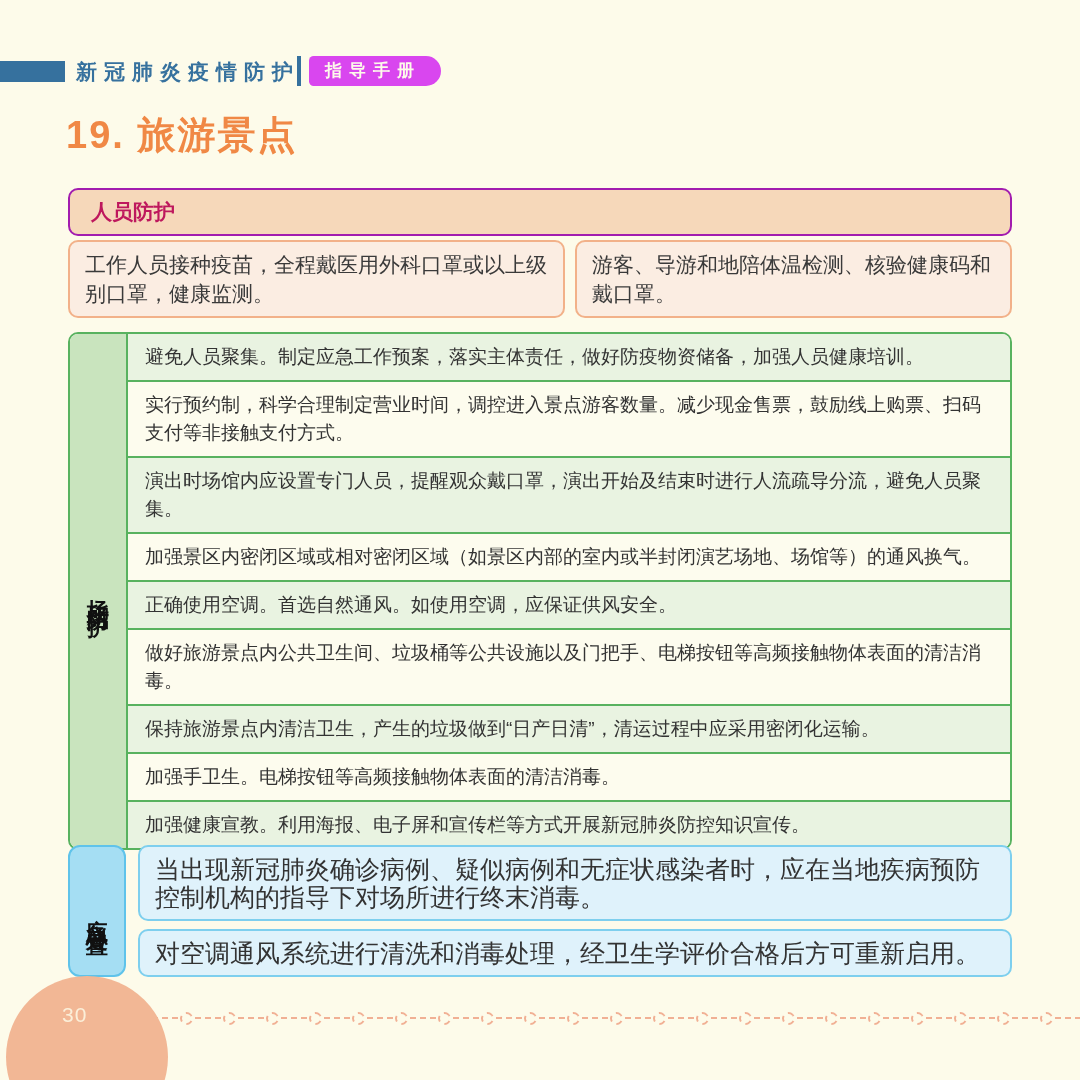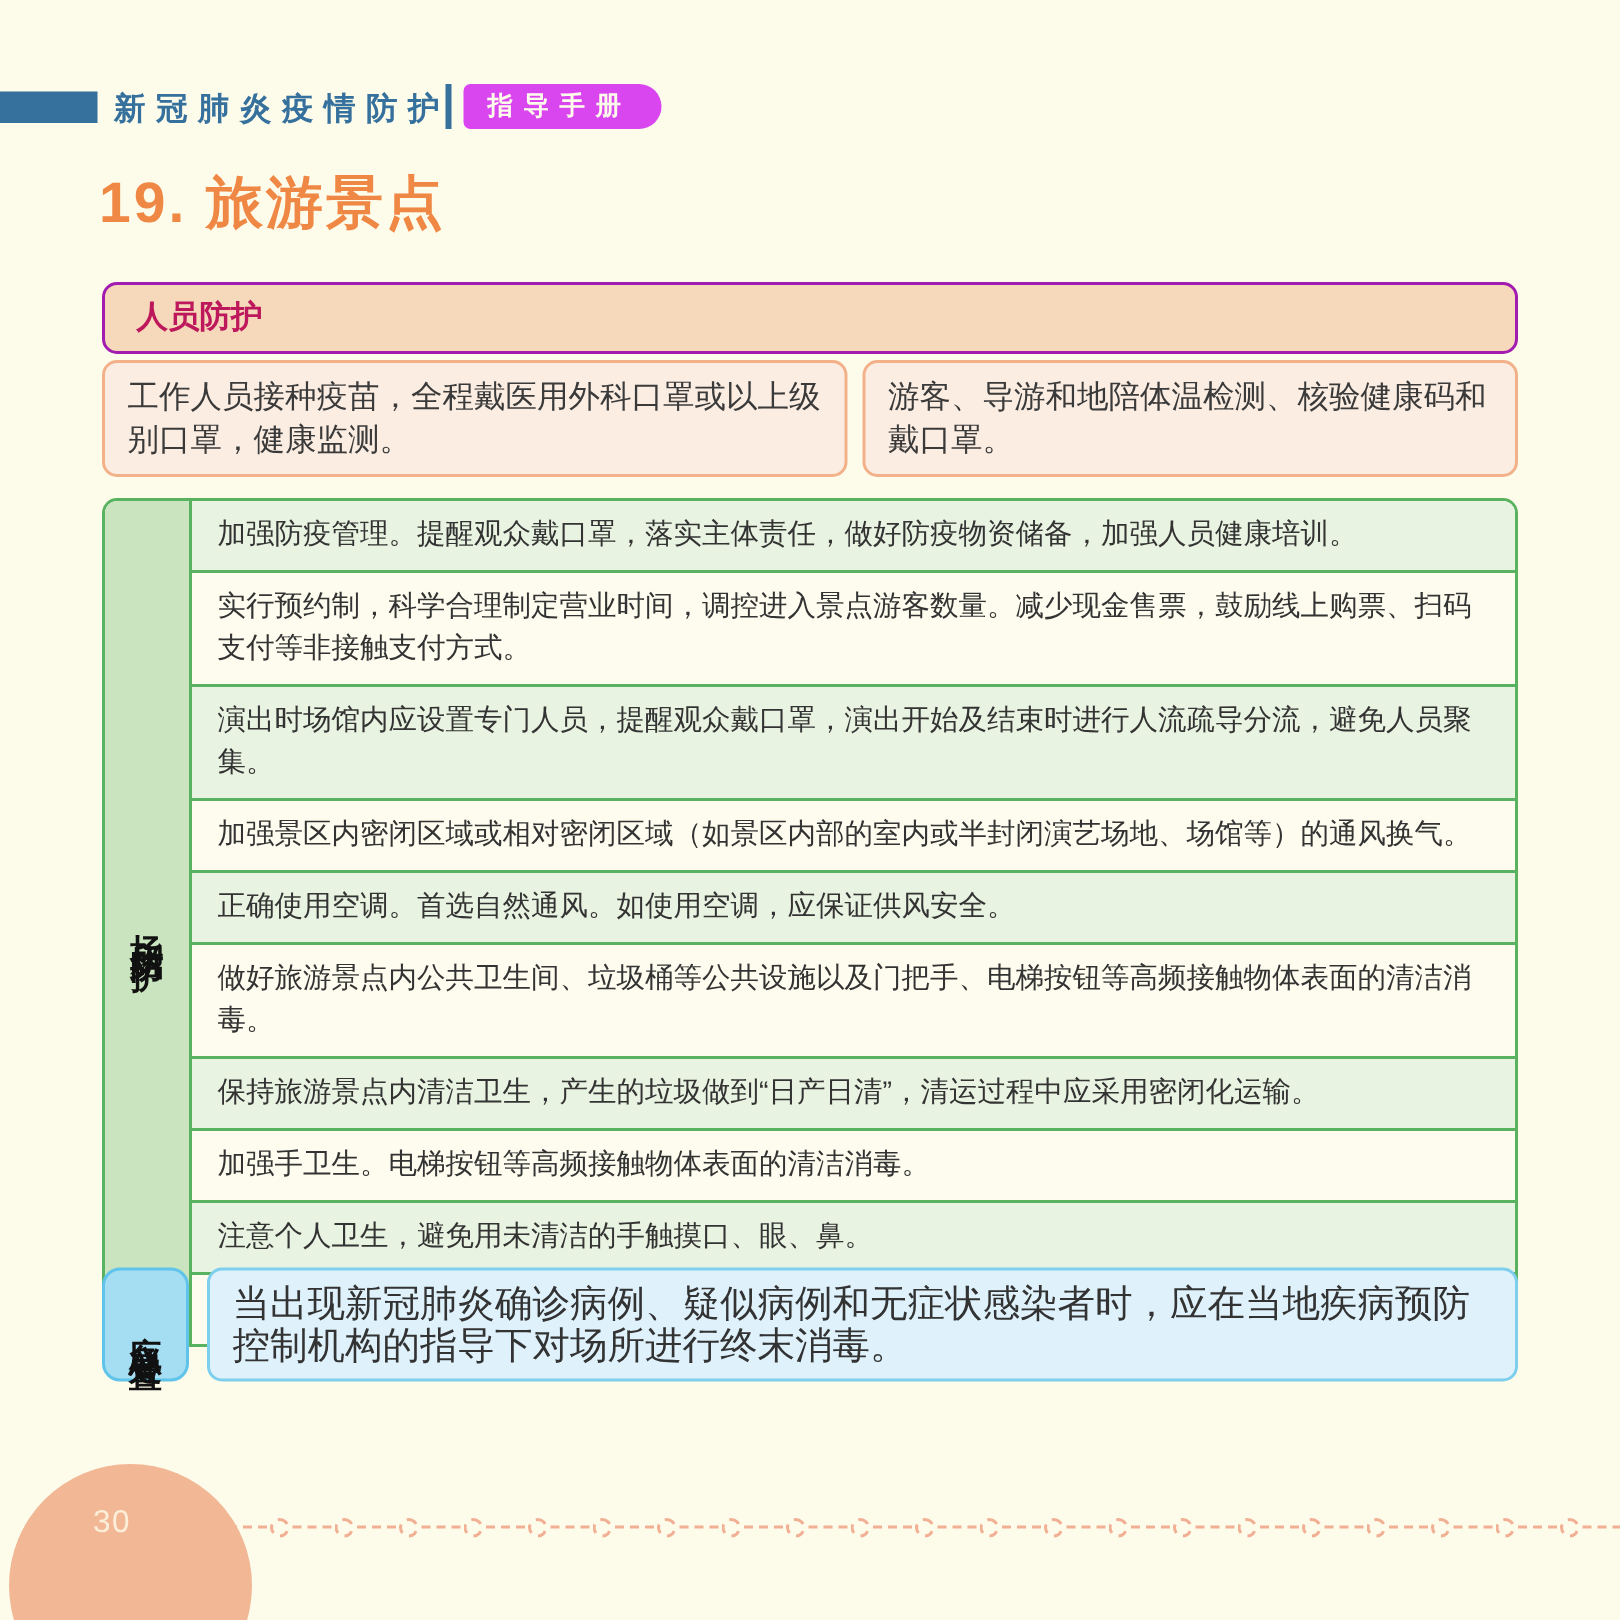--- a/index.html
+++ b/index.html
@@ -112,21 +112,21 @@
       <span>游客、导游和地陪体温检测、核验健康码和戴口罩。</span>
     </div>
   </div>
 
   <div class="venue-table">
     <div class="venue-sidebar">
       <span class="vlabel">场所防护</span>
     </div>
     <div class="venue-rows">
       <div class="vrow">
-          <span>加强防疫管理。提醒观众戴口罩，落实主体责任，做好防疫物资储备，加强人员健康培训。</span>
+          <span>避免人员聚集。制定应急工作预案，落实主体责任，做好防疫物资储备，加强人员健康培训。</span>
         </div>
       <div class="vrow">
           <span>实行预约制，科学合理制定营业时间，调控进入景点游客数量。减少现金售票，鼓励线上购票、扫码支付等非接触支付方式。</span>
         </div>
       <div class="vrow">
           <span>演出时场馆内应设置专门人员，提醒观众戴口罩，演出开始及结束时进行人流疏导分流，避免人员聚集。</span>
         </div>
       <div class="vrow">
           <span>加强景区内密闭区域或相对密闭区域（如景区内部的室内或半封闭演艺场地、场馆等）的通风换气。</span>
         </div>
@@ -134,36 +134,34 @@
           <span>正确使用空调。首选自然通风。如使用空调，应保证供风安全。</span>
         </div>
       <div class="vrow">
           <span>做好旅游景点内公共卫生间、垃圾桶等公共设施以及门把手、电梯按钮等高频接触物体表面的清洁消毒。</span>
         </div>
       <div class="vrow">
           <span>保持旅游景点内清洁卫生，产生的垃圾做到“日产日清”，清运过程中应采用密闭化运输。</span>
         </div>
       <div class="vrow">
           <span>加强手卫生。电梯按钮等高频接触物体表面的清洁消毒。</span>
-        </div>
-      <div class="vrow">
-          <span>注意个人卫生，避免用未清洁的手触摸口、眼、鼻。</span>
         </div>
       <div class="vrow">
           <span>加强健康宣教。利用海报、电子屏和宣传栏等方式开展新冠肺炎防控知识宣传。</span>
         </div>
     </div>
   </div>
 
   <div class="emergency">
     <div class="em-sidebar">
       <span class="vlabel">应急处置</span>
     </div>
     <div class="em-rows">
       <div class="em-row">当出现新冠肺炎确诊病例、疑似病例和无症状感染者时，应在当地疾病预防控制机构的指导下对场所进行终末消毒。</div>
+      <div class="em-row">对空调通风系统进行清洗和消毒处理，经卫生学评价合格后方可重新启用。</div>
     </div>
   </div>
 
   <div class="footer-deco" id="dash-deco">
       <span class="deco-dash"></span>
       <span class="deco-ring"></span>
       <span class="deco-dash"></span>
       <span class="deco-ring"></span>
       <span class="deco-dash"></span>
       <span class="deco-ring"></span>

